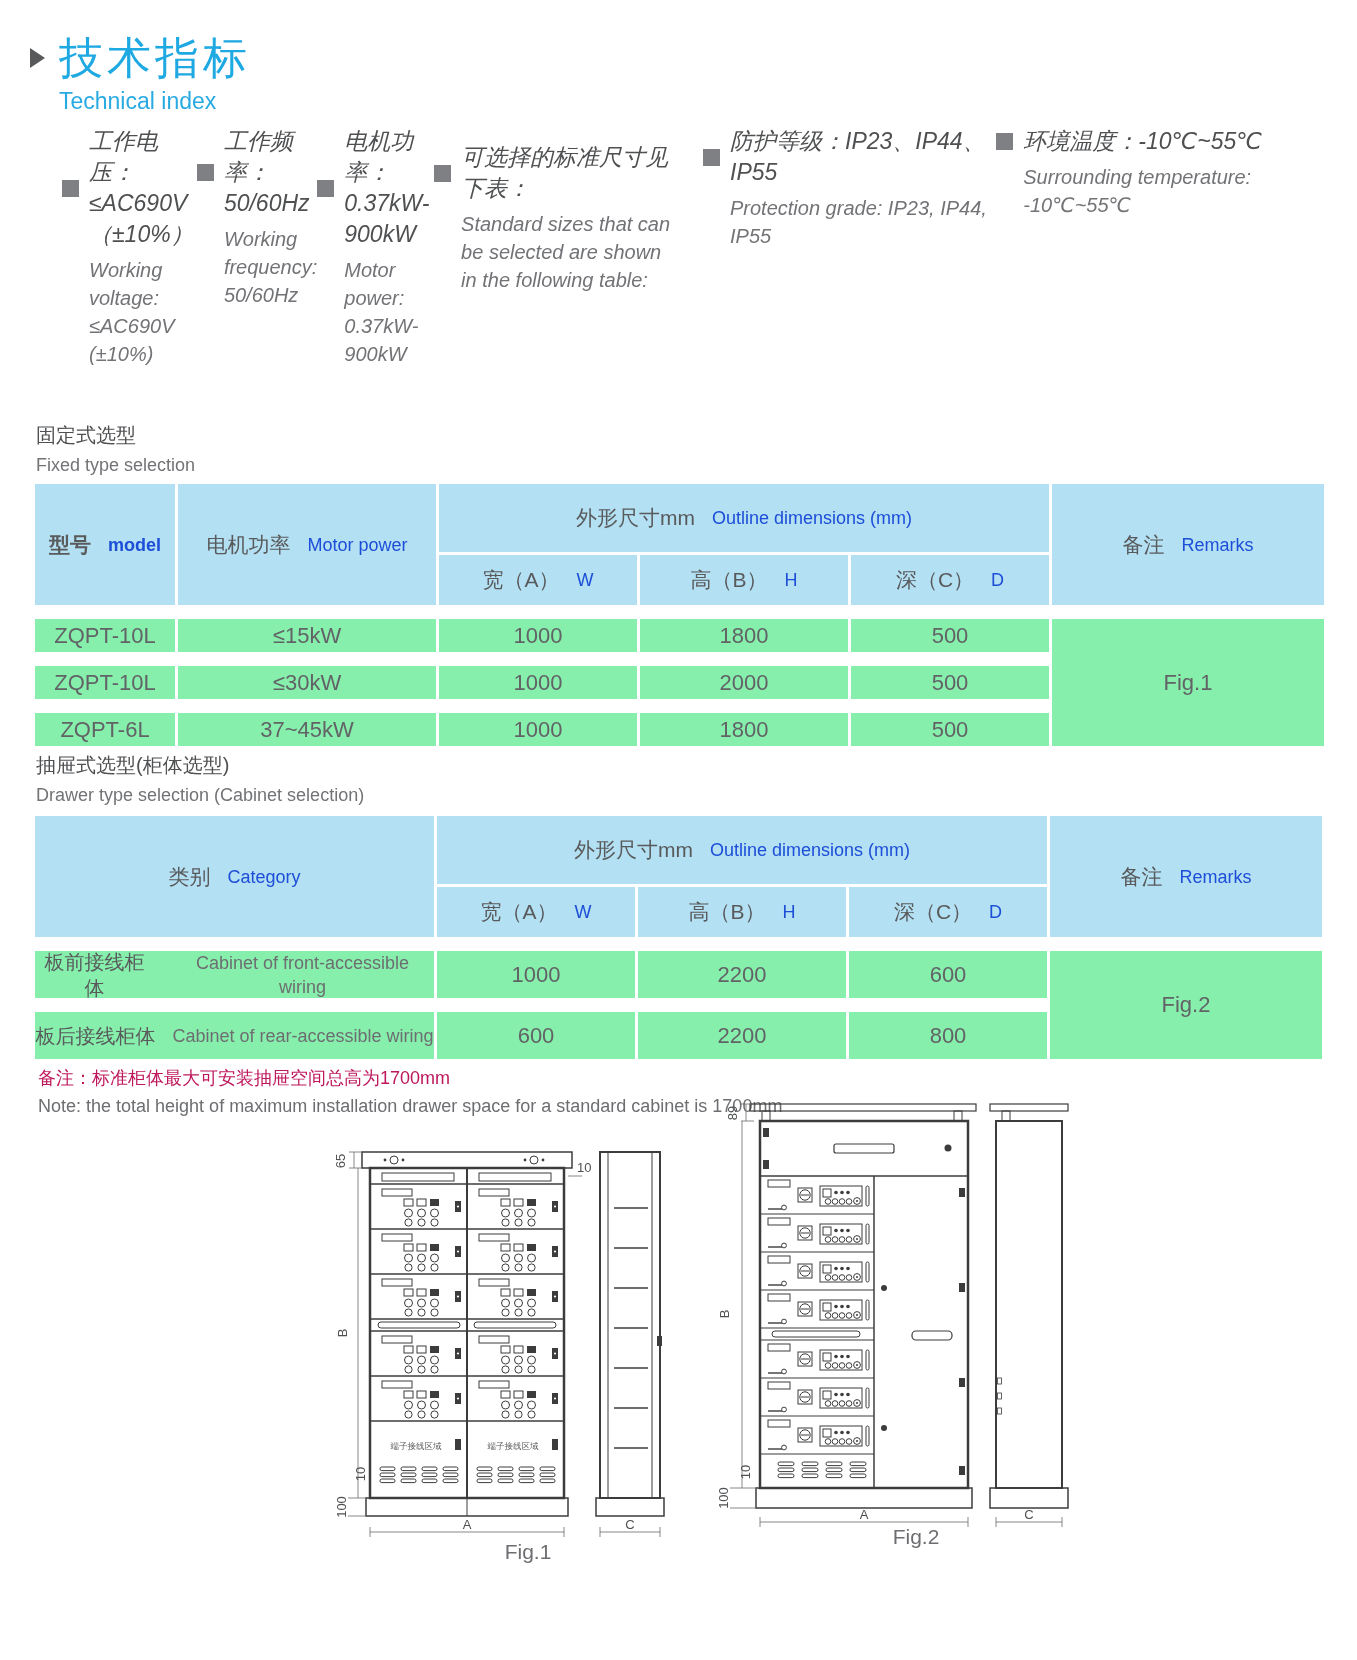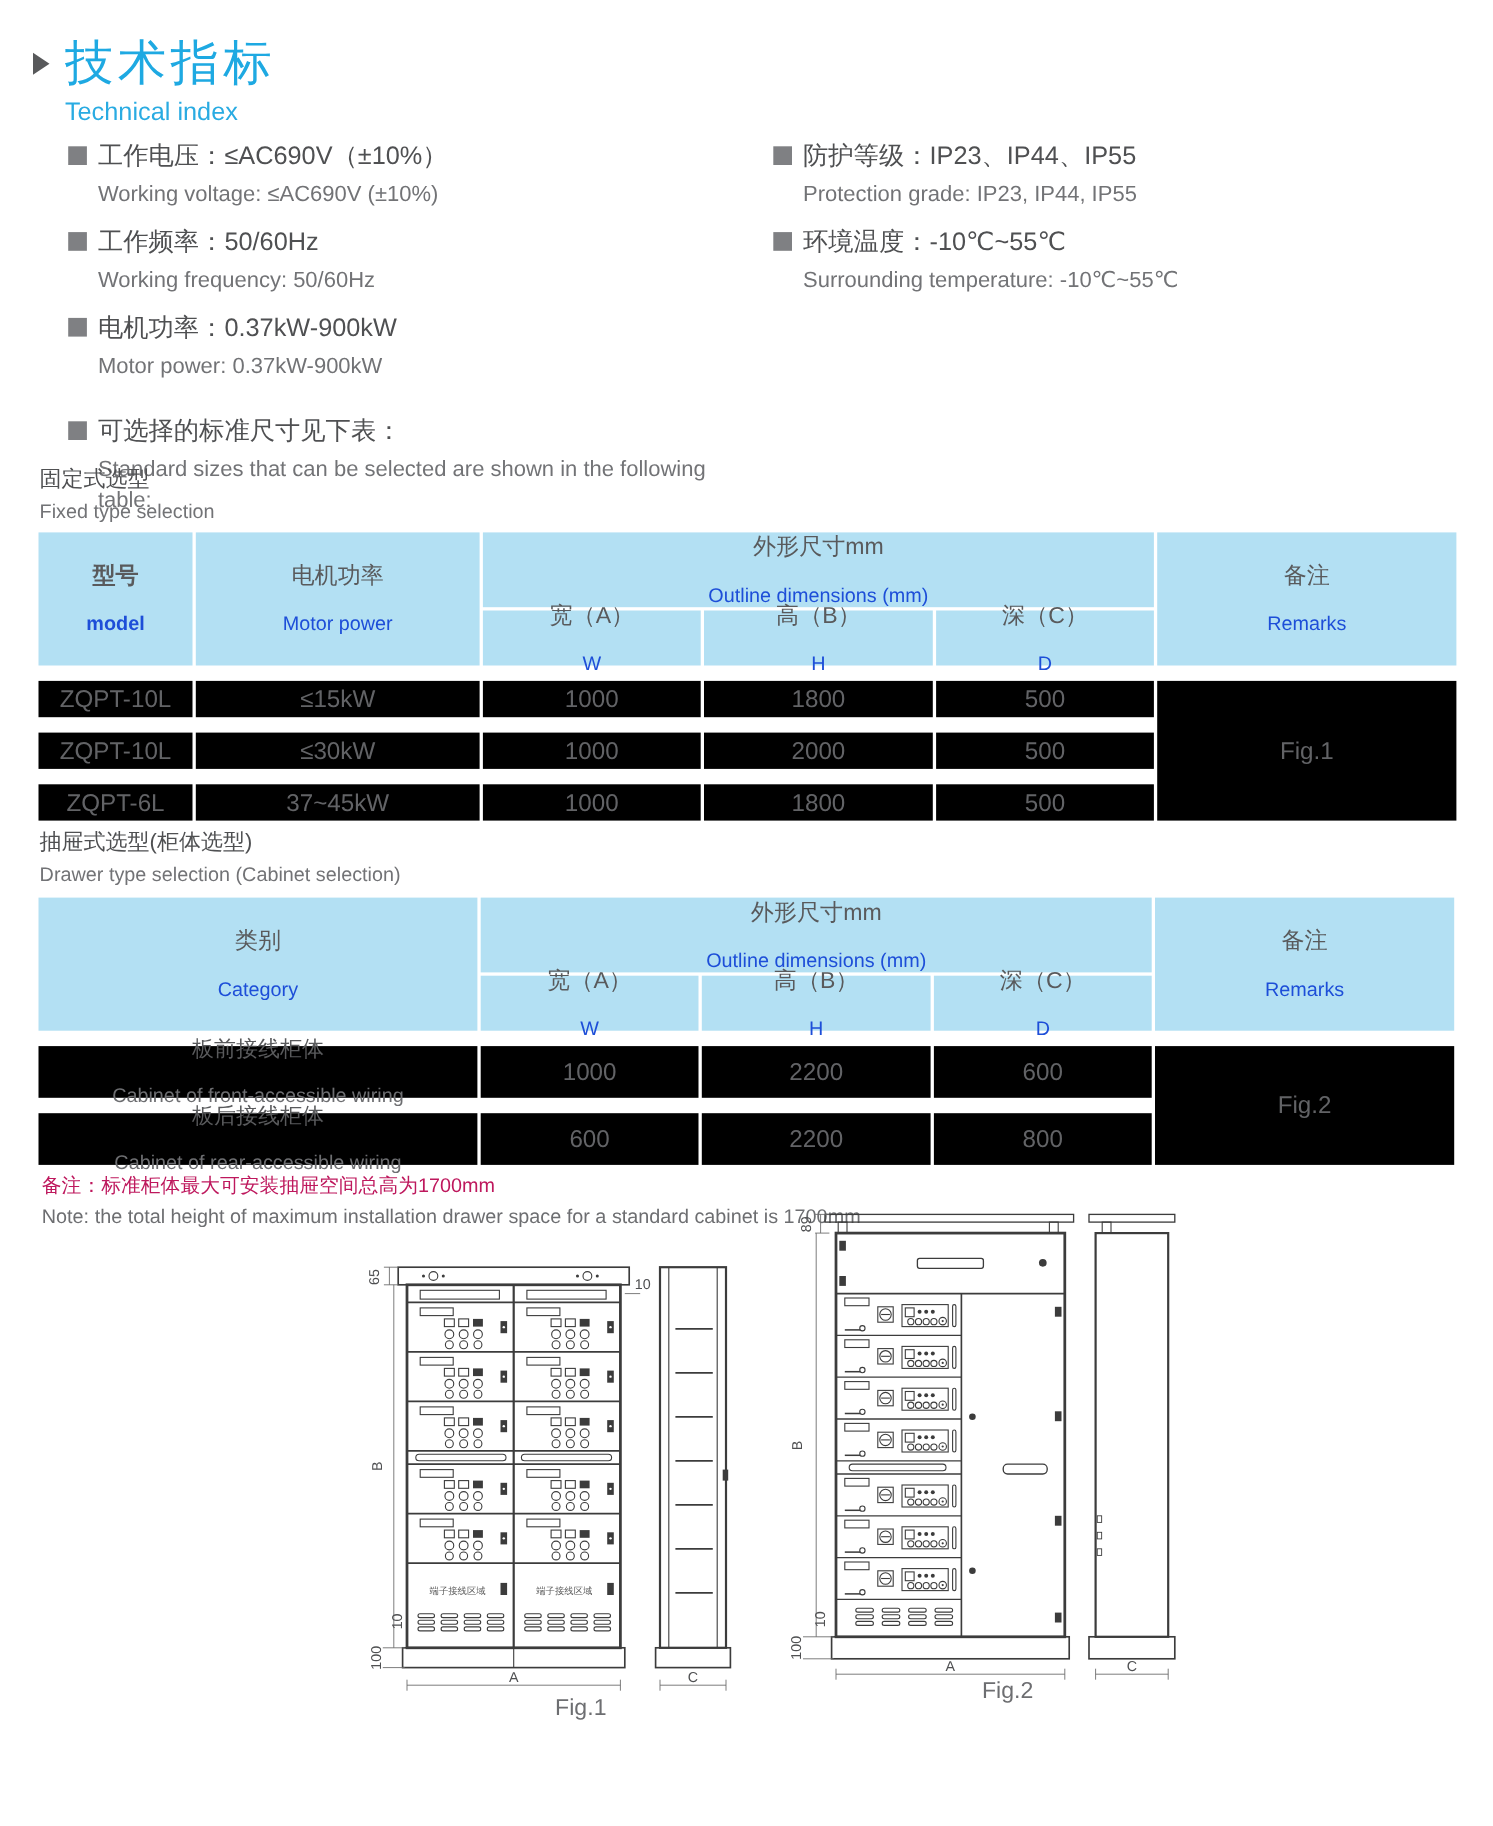--- a/index.html
+++ b/index.html
@@ -8,41 +8,41 @@
     font-family:"Liberation Sans","DejaVu Sans",sans-serif;
     color:#58595b;overflow:hidden;
   }
   
   .title-block{position:absolute;left:30px;top:34px;display:flex;align-items:flex-start;gap:14px;}
   .tri-arrow{width:0;height:0;border-left:15px solid #58595b;border-top:10px solid transparent;
     border-bottom:10px solid transparent;margin-top:14px;}
   .title-cn{font-size:44px;color:#1ea9e2;letter-spacing:4px;line-height:1.1;}
   .title-en{font-size:23px;color:#29abe2;margin-top:6px;}
   
-  .specs{position:absolute;top:126px;display:flex;flex-direction:column;}
+  .specs{position:absolute;top:126px;display:flex;font-style:italic;}
   .specs.left{left:62px;width:620px;}
   .specs.right{left:703px;width:620px;}
   .spec-item{margin-bottom:13px;}
   .spec-item.gap-top{margin-top:16px;}
   .spec-cn{display:flex;align-items:center;gap:10px;font-size:23px;color:#4f5052;line-height:31px;}
   .sq{width:17px;height:17px;background:#7f8083;flex:0 0 auto;}
   .spec-en{margin-left:27px;font-size:20px;color:#727376;line-height:28px;margin-top:6px;}
   
   .seclabel{position:absolute;left:36px;}
   .sec-cn{font-size:20px;color:#4f5052;text-underline-offset:4px;}
   .sec-en{font-size:18px;color:#727376;margin-top:6px;}
   
   .gridtbl{position:absolute;left:35px;display:grid;gap:3px;}
   .t1{top:484px;grid-template-columns:140px 258px 198px 208px 198px 272px;
       grid-template-rows:68px 50px 44px 44px 44px;}
   .t2{top:816px;grid-template-columns:399px 198px 208px 198px 272px;
       grid-template-rows:68px 50px 58px 58px;}
-  .cell{display:flex;flex-direction:column;justify-content:center;align-items:center;text-align:center;gap:17px;}
+  .cell{display:flex;flex-direction:row;justify-content:center;align-items:center;text-align:center;gap:17px;}
   .h{background:#b3e0f3;}
-  .c{background:#000000;margin-top:11px;}
+  .c{background:#86efac;margin-top:11px;}
   .cn{font-size:21px;color:#595a5c;line-height:28px;}
   .en{font-size:18px;color:#1d4ed8;line-height:24px;}
   .val{font-size:22px;color:#626366;}
   .cat-cn{font-size:20px;color:#595a5c;line-height:26px;}
   .cat-en{font-size:18px;color:#6d6e71;line-height:24px;}
   
   .note{position:absolute;left:38px;top:1066px;}
   .note-cn{font-size:18px;color:#be185d;line-height:24px;}
   .note-en{font-size:18px;color:#6d6e71;line-height:24px;margin-top:4px;}
   

